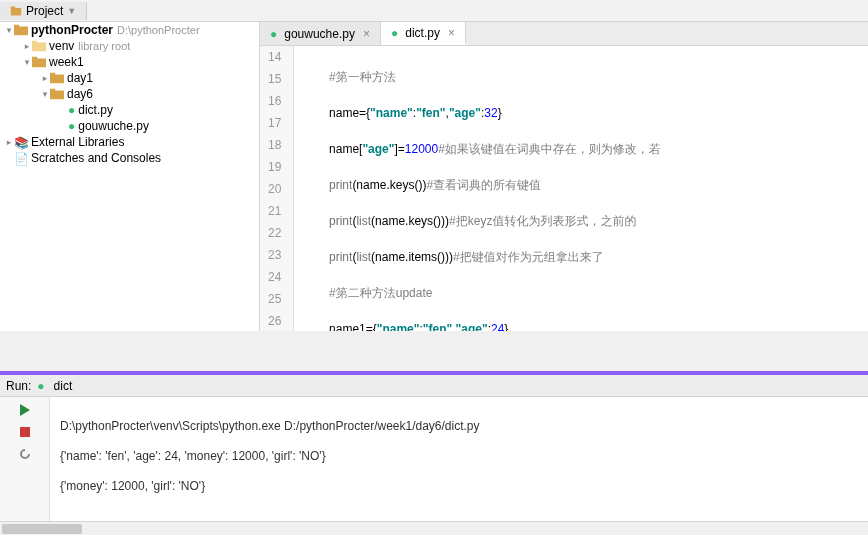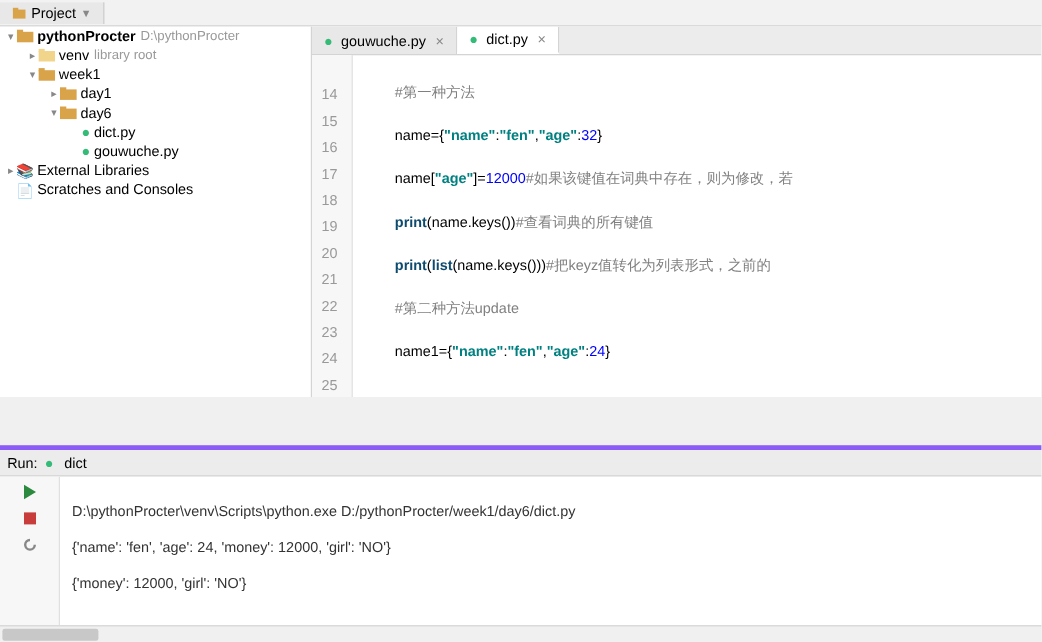--- a/index.html
+++ b/index.html
@@ -14,25 +14,25 @@
 .folder-icon { width: 14px; height: 12px; margin-right: 3px; display: inline-block; }
 .folder-icon svg { width: 14px; height: 12px; }
 .file-icon { width: 14px; height: 12px; margin-right: 3px; display: inline-block; }
 .muted { color: #999; font-size: 11px; margin-left: 4px; }
 .editor-area { flex: 1; display: flex; flex-direction: column; background: #fff; overflow: hidden; }
 .tabs { display: flex; background: #ececec; border-bottom: 1px solid #d4d4d4; height: 24px; }
 .tab { display: flex; align-items: center; padding: 0 10px; border-right: 1px solid #d4d4d4; background: #e8e8e8; cursor: pointer; gap: 4px; }
 .tab.active { background: #fff; border-bottom: 2px solid #fff; }
 .tab-close { color: #888; margin-left: 4px; }
 .code-area { display: flex; flex: 1; overflow: auto; font-family: "Consolas", monospace; font-size: 14px; }
-.gutter { background: #f7f7f7; border-right: 1px solid #e0e0e0; text-align: right; padding: 22px 12px 6px 8px; color: #999; user-select: none; }
+.gutter { background: #f7f7f7; border-right: 1px solid #e0e0e0; text-align: right; padding: 0 12px 6px 8px; color: #999; user-select: none; }
 .gutter div { height: 22px; line-height: 22px; }
 .code { padding: 6px 0 6px 8px; white-space: pre; }
 .code-line { height: 22px; line-height: 22px; }
-.kw { color: #0c4a6e; font-weight: bold; }
+.kw { color: #737373; font-weight: normal; }
 .str { color: #008080; font-weight: bold; }
 .num { color: #0000ff; }
 .cmt { color: #808080; }
 .run-panel { border-top: 4px solid #8b5cf6; background: #fff; display: flex; flex-direction: column; height: 150px; margin-top: 40px; }
 .run-header { display: flex; align-items: center; background: #ececec; height: 22px; padding: 0 6px; border-bottom: 1px solid #d4d4d4; gap: 6px; }
 .run-body { display: flex; flex: 1; overflow: hidden; }
 .run-side { width: 50px; background: #f7f7f7; border-right: 1px solid #e0e0e0; display: flex; flex-direction: column; align-items: center; padding-top: 4px; gap: 4px; }
 .run-btn { width: 18px; height: 18px; display: flex; align-items: center; justify-content: center; cursor: pointer; }
 .run-output { flex: 1; font-family: "Consolas", monospace; font-size: 14px; padding: 6px 10px; overflow: auto; color: #333; white-space: pre; }
 .scrollbar-bottom { height: 14px; background: #f0f0f0; border-top: 1px solid #d4d4d4; position: relative; }
@@ -145,20 +145,21 @@
           <div>25</div>
         <div>26</div>
           <div>27</div>
       </div>
       <div class="code">
 <div class="code-line"><span class="cmt">        #第一种方法</span></div>
 <div class="code-line"><span>        name={</span><span class="str">"name"</span>:<span class="str">"fen"</span>,<span class="str">"age"</span>:<span class="num">32</span>}</div>
 <div class="code-line"><span>        name[</span><span class="str">"age"</span><span>]=</span><span class="num">12000</span><span class="cmt">#如果该键值在词典中存在，则为修改，若</span></div>
 <div class="code-line"><span>        </span><span class="kw">print</span><span>(name.keys())</span><span class="cmt">#查看词典的所有键值</span></div>
 <div class="code-line"><span>        </span><span class="kw">print</span><span>(</span><span class="kw">list</span><span>(name.keys()))</span><span class="cmt">#把keyz值转化为列表形式，之前的</span></div>
+<div class="code-line"><span>        </span><span class="kw">print</span><span>(</span><span class="kw">list</span><span>(name.items()))</span><span class="cmt">#把键值对作为元组拿出来了</span></div>
 <div class="code-line"><span class="cmt">        #第二种方法update</span></div>
 <div class="code-line"><span>        name1={</span><span class="str">"name"</span>:<span class="str">"fen"</span>,<span class="str">"age"</span>:<span class="num">24</span>}</div>
 
 
 
 
 
       </div>
     </div>
   </div>

